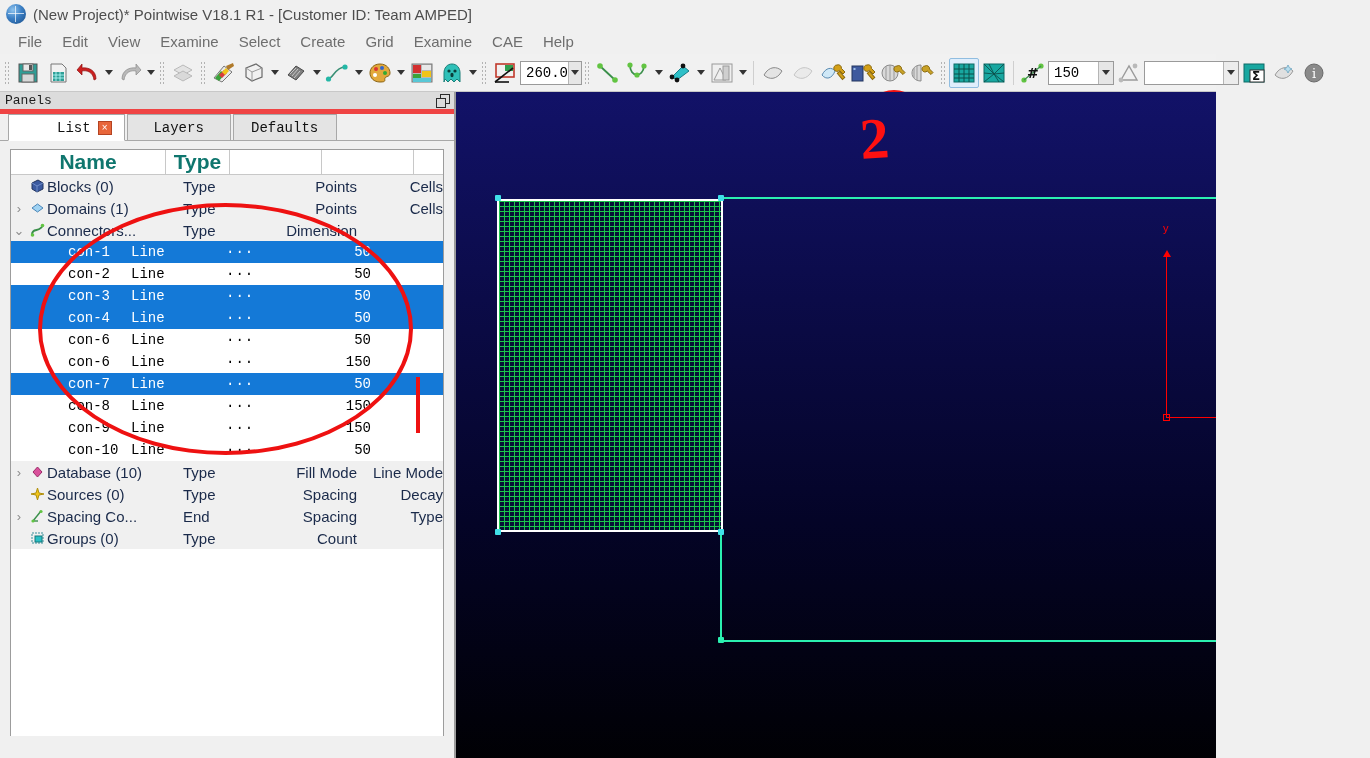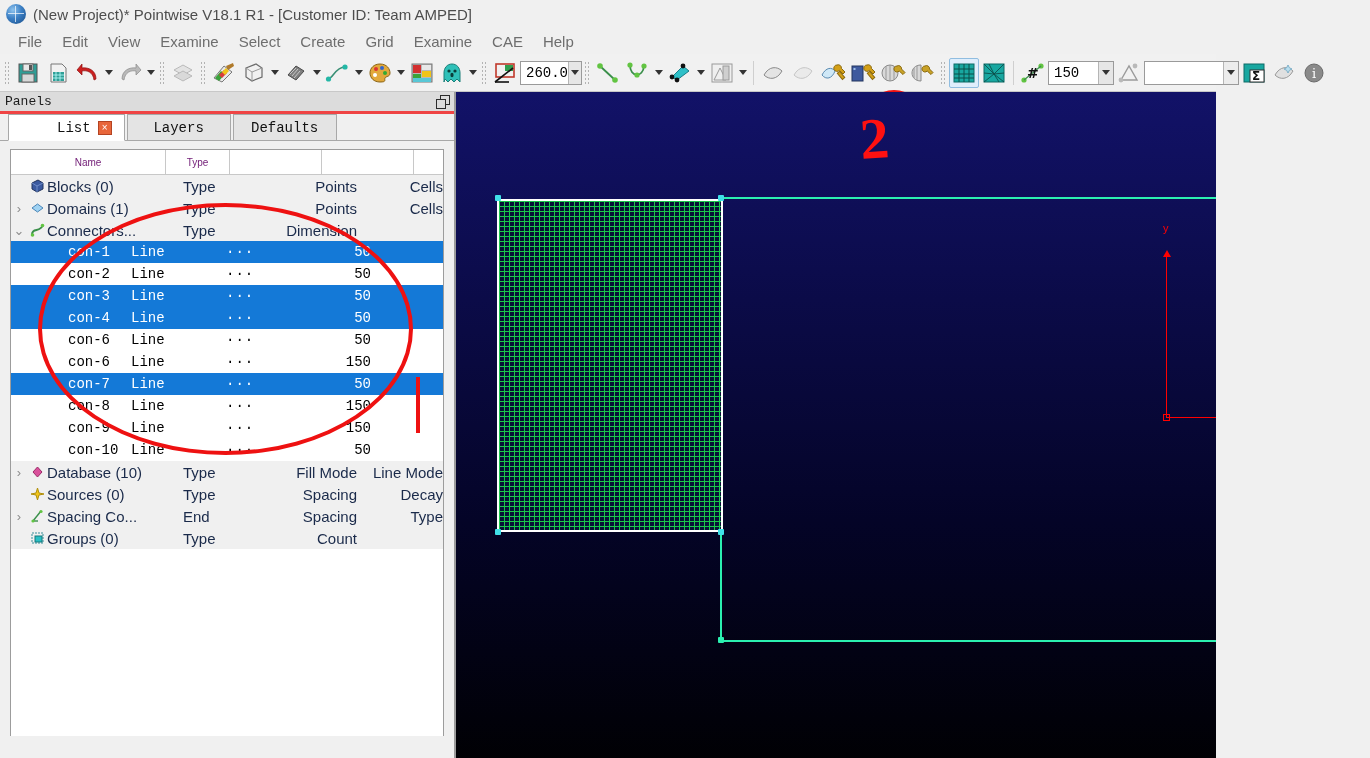--- a/index.html
+++ b/index.html
@@ -109,21 +109,21 @@
   .main { display: flex; height: 692px; }
 
   
   .panel {
     width: 456px; flex: none; background: #f0f0f0;
     border-right: 2px solid #9c9c9c;
     display: flex; flex-direction: column;
     position: relative;
   }
   .panel-title {
-    height: 22px; background: #dcdcdc; border-bottom:3px solid #ef4444;
+    height: 22px; background: #dcdcdc; border-bottom:5px solid #ef4444;
     display:flex; align-items:center; padding-left:5px;
     font-family: "Liberation Mono", monospace; font-size: 13px; color:#1c1c1c;
     justify-content: space-between;
   }
   .restore-ico { width: 18px; margin-right: 4px; position: relative; height:14px;}
   .restore-ico::before{
     content:""; position:absolute; right:0; top:0; width:8px;height:8px;
     border:1px solid #2b2b2b; background:#dcdcdc;
   }
   .restore-ico::after{
@@ -146,21 +146,21 @@
   }
 
   .tree-wrap {
     margin: 8px 10px 0 10px; background:#fff;
     border:1px solid #9c9c9c; flex: 1;
     display:flex; flex-direction:column; overflow:hidden;
   }
   .tree-head { display:flex; height:25px; border-bottom:1px solid #c8c8c8; background:#fff; }
   .tree-head div {
     border-right:1px solid #c8c8c8; display:flex; align-items:center; justify-content:center;
-    font-size:10px; color:#701a75;
+    font-size:21px; color:#0f766e;font-weight:bold;
   }
   .th-name { width: 155px; }
   .th-type { width: 64px; }
   .th-c3   { width: 92px; }
   .th-c4   { width: 92px; }
   .th-c5   { flex:1; border-right:none !important; }
 
   .row {
     height: 22px; display:flex; align-items:center;
     font-size: 15px; color:#1a2a4a; background:#f0f0f0;

